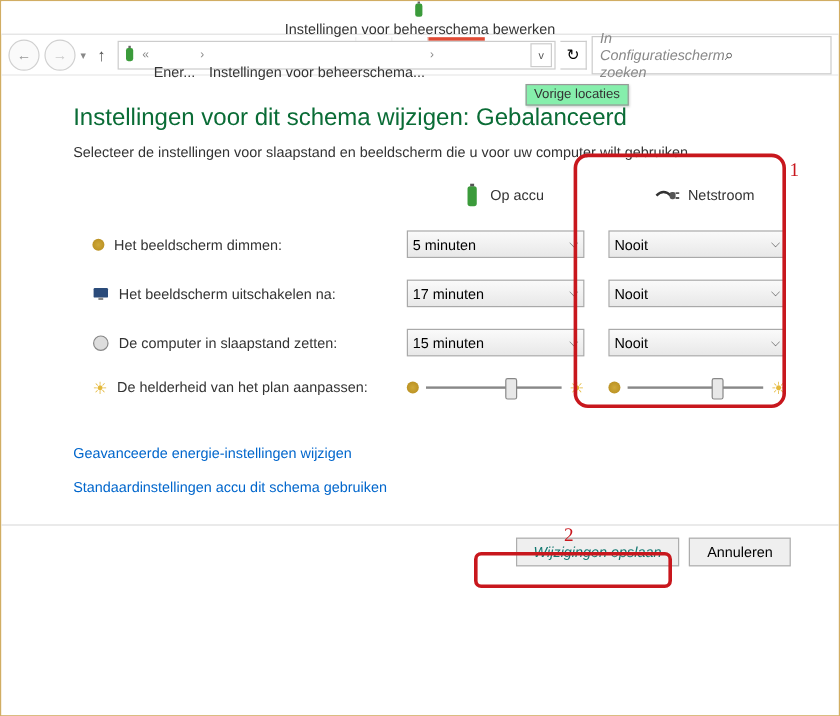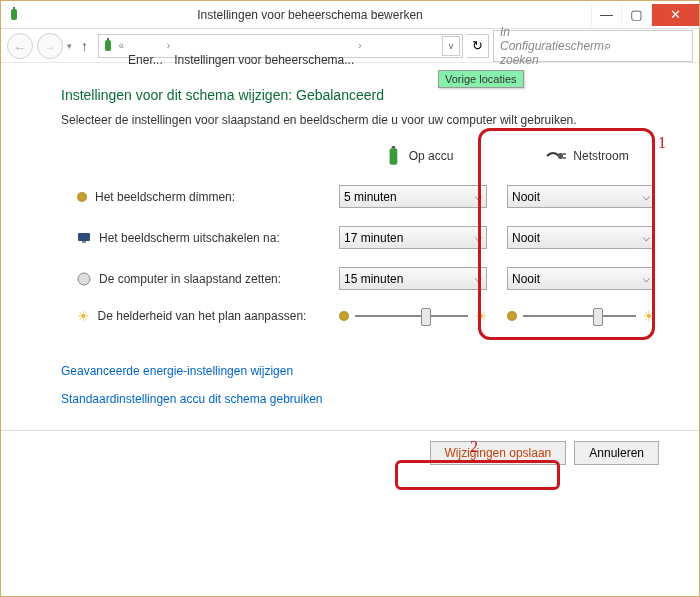--- a/index.html
+++ b/index.html
@@ -1,19 +1,19 @@
 <!DOCTYPE html>
 <html><head>
 <meta charset="utf-8">
 <style>
   * { box-sizing: border-box; font-family: "Segoe UI", Tahoma, sans-serif; }
   body { margin: 0; padding: 0; background: #fff; width: 700px; height: 597px; overflow: hidden; border: 1px solid #d1ad63; }
   
   
-  .titlebar { height: 28px; display: flex; align-items: center; background: #fff; border-bottom: 1px solid #e0e0e0; }
+  .titlebar { height: 28px; display: flex; align-items: center; background: #fff; border-bottom: 1px solid #e0e0e0; flex-direction: column; }
   .titlebar .sysicon { width: 28px; display:flex; align-items:center; justify-content:center; }
   .titlebar .title { flex: 1; text-align: center; font-size: 12px; color: #333; }
   .titlebar .winbtns { display: flex; }
   .winbtn { width: 30px; height: 22px; display:flex; align-items:center; justify-content:center; font-size: 13px; color:#333; border-left:1px solid #eee;}
   .winbtn.close { background:#e04b35; color:#fff; width:48px;}
   
   
   .navbar { height: 34px; display:flex; align-items:center; padding: 0 6px; gap:4px; border-bottom: 1px solid #e8e8e8;}
   .navbtn { width:26px; height:26px; border:1px solid #d0d0d0; border-radius:50%; display:flex; align-items:center; justify-content:center; color:#999; font-size:12px; background:#fafafa;}
   .navup { width:18px; text-align:center; color:#555; font-size:14px;}
@@ -24,21 +24,21 @@
   .refresh { width:22px; height:24px; border:1px solid #ccc; border-left:none; display:flex; align-items:center; justify-content:center; font-size:13px;}
   .searchbox { width:200px; height:24px; border:1px solid #ccc; display:flex; align-items:center; padding:15px 6px; font-size:12px; color:#888; font-style:italic;}
   .searchbox span { flex:1; }
   .searchicon { font-style:normal; color:#555; font-size:13px;}
   
   
   .tooltip { position:absolute; top:70px; left:438px; background:#86efac; border:1px solid #999; padding:2px 6px; font-size:11px; color:#333; z-index:5; box-shadow:1px 1px 2px rgba(0,0,0,0.2);}
   
   
   .content { padding: 24px 40px 10px 60px; position:relative; }
-  .page-title { font-size: 14px; color: #0a6c36; margin:0 0 10px; font-weight:normal;}
+  .page-title { font-size: 20px; color: #0a6c36; margin:0 0 10px; font-weight:normal;}
   .page-sub { font-size: 12px; color:#333; margin:0 0 18px;}
   
   .cols { display:grid; grid-template-columns: 270px 160px 160px; align-items:center; row-gap:18px; column-gap:8px;}
   .colhead { display:flex; align-items:center; gap:6px; font-size:12px; color:#333; justify-content:center;}
   .rowlabel { display:flex; align-items:center; gap:8px; font-size:12px; color:#333;margin-left:16px;}
   .select { height:23px; border:1px solid #a9a9a9; background:linear-gradient(#fafafa,#e8e8e8); font-size:12px; padding:0 4px; display:flex; align-items:center; justify-content:space-between; width:148px;gap:44px;}
   .select .arr { font-size:10px; color:#555;}
   .slider { display:flex; align-items:center; gap:6px; width:148px;}
   .track { flex:1; height:2px; background:#888; position:relative;}
   .thumb { position:absolute; top:-7px; width:10px; height:18px; background:#e8e8e8; border:1px solid #888; border-radius:2px;}
@@ -49,21 +49,21 @@
   .redbox1 { position:absolute; border:3px solid #c8171d; border-radius:12px; top:128px; left:478px; width:177px; height:212px; pointer-events:none;}
   .redlabel1 { position:absolute; top:134px; left:658px; color:#c8171d; font-size:16px; font-family:serif;}
   .redbox2 { position:absolute; border:3px solid #c8171d; border-radius:6px; top:460px; left:395px; width:165px; height:30px; pointer-events:none;}
   .redlabel2 { position:absolute; top:438px; left:470px; color:#c8171d; font-size:16px; font-family:serif;}
   
   .links { margin-top:40px; }
   .link { font-size:12px; color:#0066cc; margin-bottom:14px; }
   
   .buttonbar { border-top:1px solid #ddd; padding:10px 40px; display:flex; justify-content:flex-end; gap:8px;}
   .btn { height:24px; border:1px solid #adadad; background:#efefef; font-size:12px; padding:0 14px; display:flex; align-items:center;}
-  .btn.disabled { color:#c2410c;}
+  .btn.disabled { color:#0f766e;font-style:italic;}
   
   .icon-svg { width:16px; height:16px; }
 </style>
 </head>
 <body>
 
 <div class="titlebar">
   <div class="sysicon">
     <svg class="icon-svg" viewBox="0 0 16 16">
         <rect x="4" y="2" width="6" height="11" rx="2" fill="#3b9b3b"></rect>

